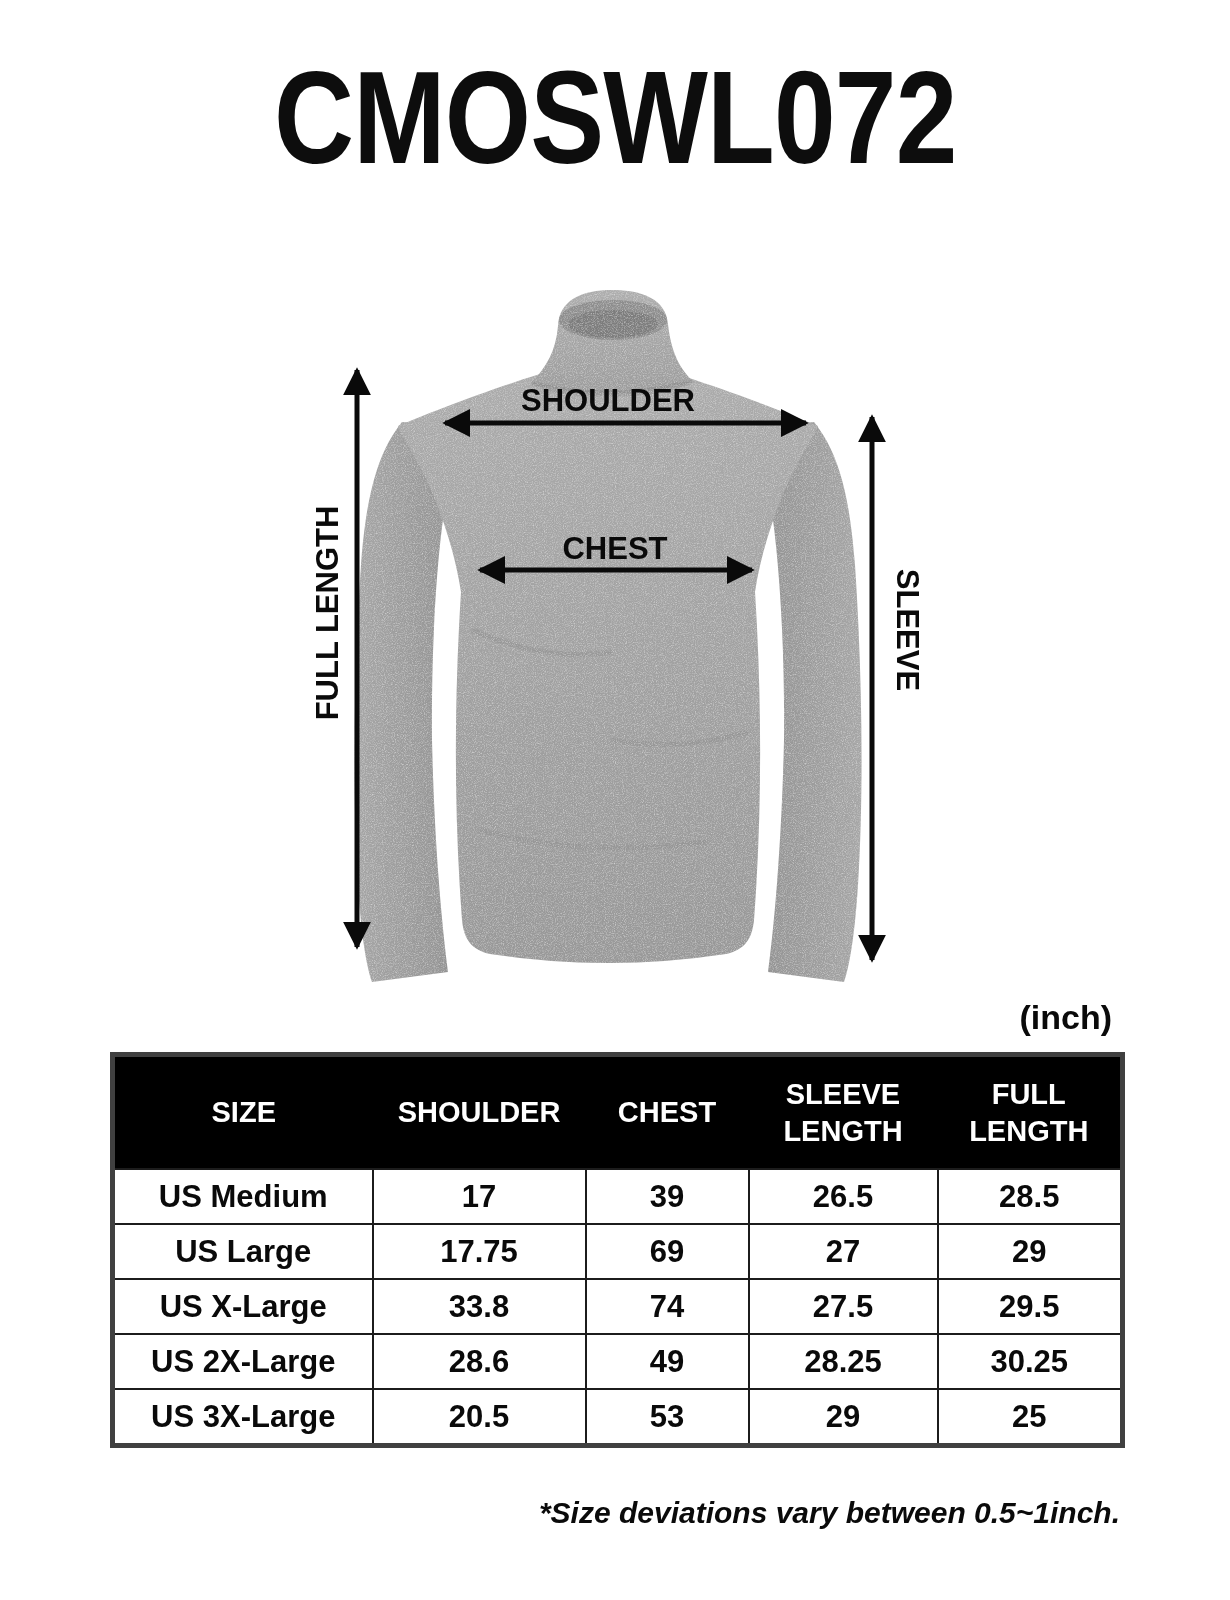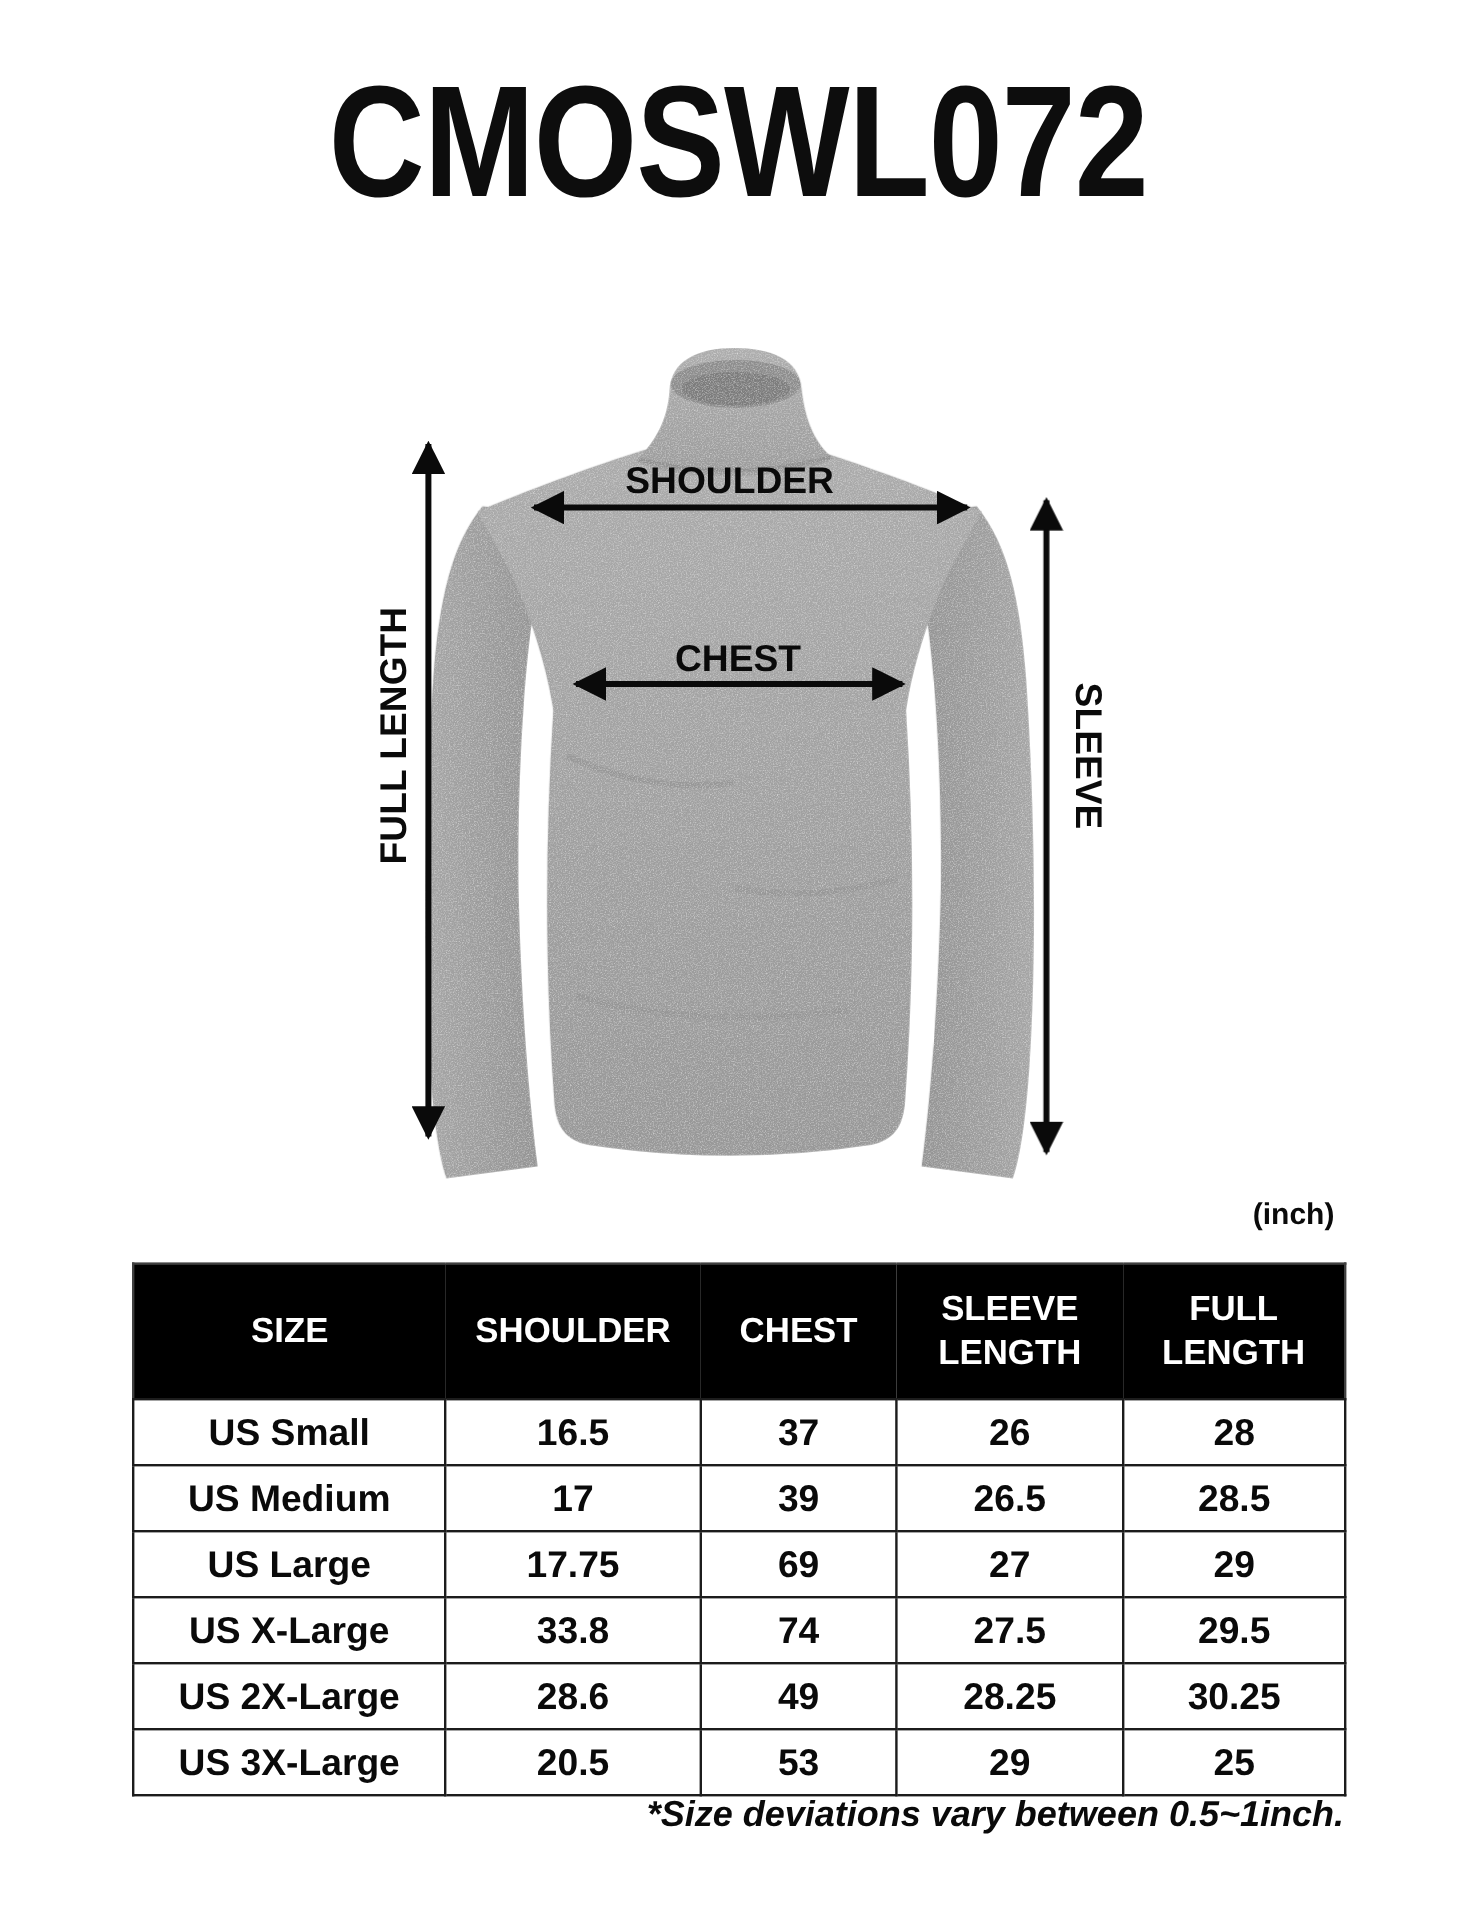--- a/index.html
+++ b/index.html
@@ -38,21 +38,21 @@
   }
   .measure-label {
     font-family: "Liberation Sans", sans-serif;
     font-weight: bold;
     fill: #0a0a0a;
   }
   .unit-note {
     position: absolute;
     top: 998px;
     right: 118px;
-    font-size: 25px;
+    font-size: 34px;
     font-weight: bold;
     color: #0a0a0a;
     margin-left: 32px;
   }
   .size-table {
     position: absolute;
     top: 1052px;
     left: 110px;
     width: 1010px;
     border-collapse: collapse;
@@ -74,21 +74,21 @@
     height: 53px;
     background: #ffffff;
     border: 2px solid #1c1c1c;
     font-size: 31px;
     font-weight: bold;
     color: #0a0a0a;
     text-align: center;
     vertical-align: middle;
     padding: 0;
   }
-  .size-table { border: 2px solid #404040; }
+  .size-table { border: 5px solid #404040; }
   .footnote {
     position: absolute;
     top: 1496px;
     right: 110px;
     font-size: 30px;
     font-weight: bold;
     color: #0a0a0a;
     letter-spacing: 0px;
     font-style: italic;
   }
@@ -214,27 +214,20 @@
       <tr>
         <th>SIZE</th>
         <th>SHOULDER</th>
         <th>CHEST</th>
         <th>SLEEVE LENGTH</th>
         <th>FULL LENGTH</th>
       </tr>
     </thead>
     <tbody>
       <tr>
-        <td>US Small</td>
-        <td>16.5</td>
-        <td>37</td>
-        <td>26</td>
-        <td>28</td>
-      </tr>
-      <tr>
         <td>US Medium</td>
         <td>17</td>
         <td>39</td>
         <td>26.5</td>
         <td>28.5</td>
       </tr>
       <tr>
         <td>US Large</td>
         <td>17.75</td>
         <td>69</td>

